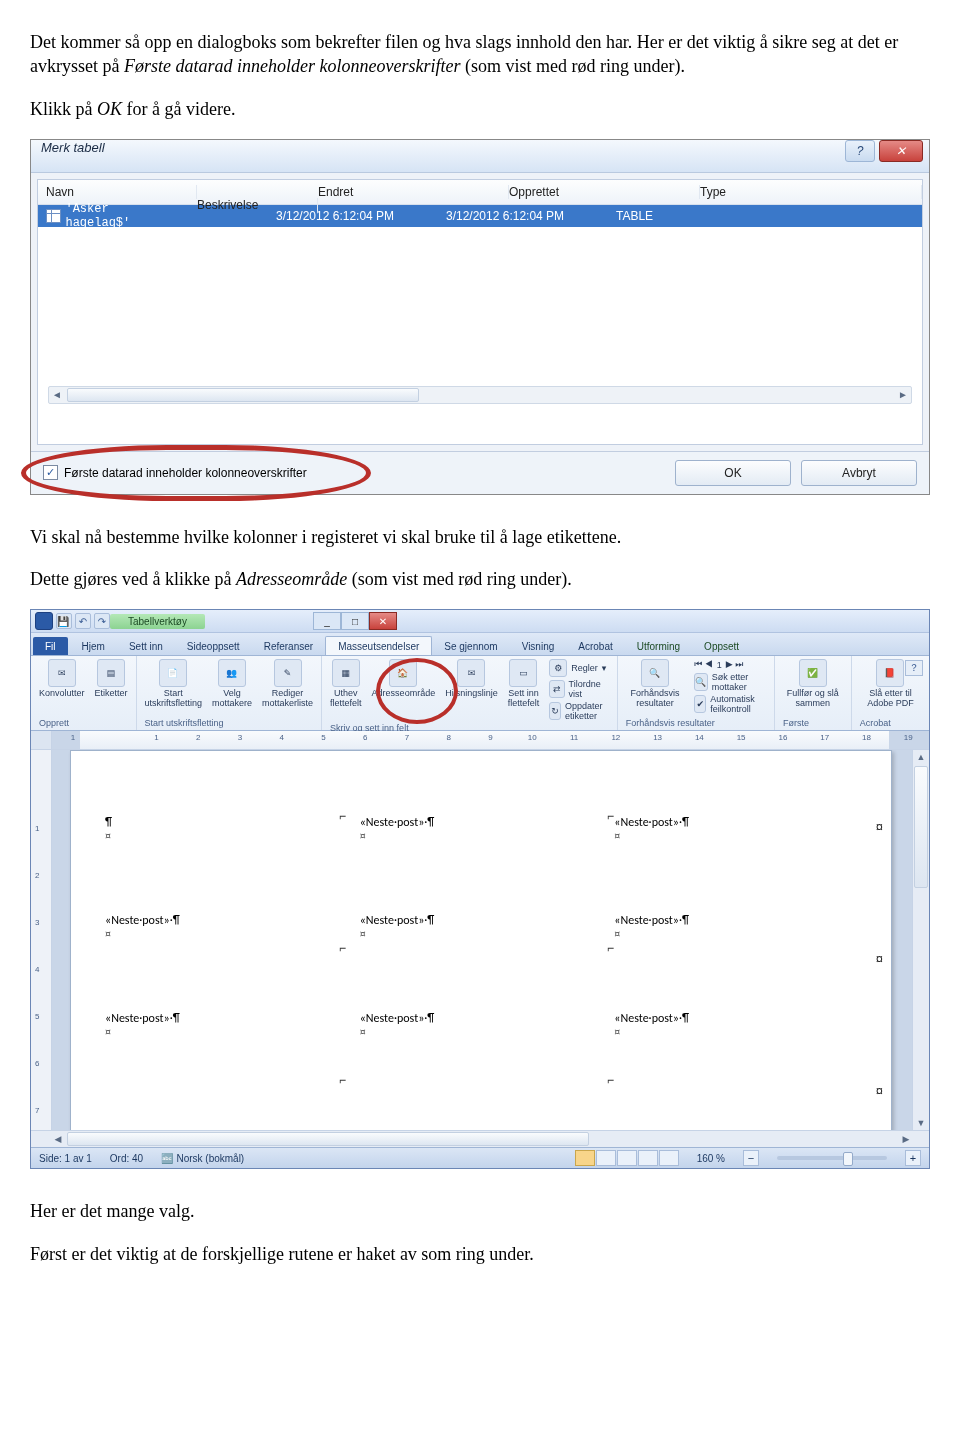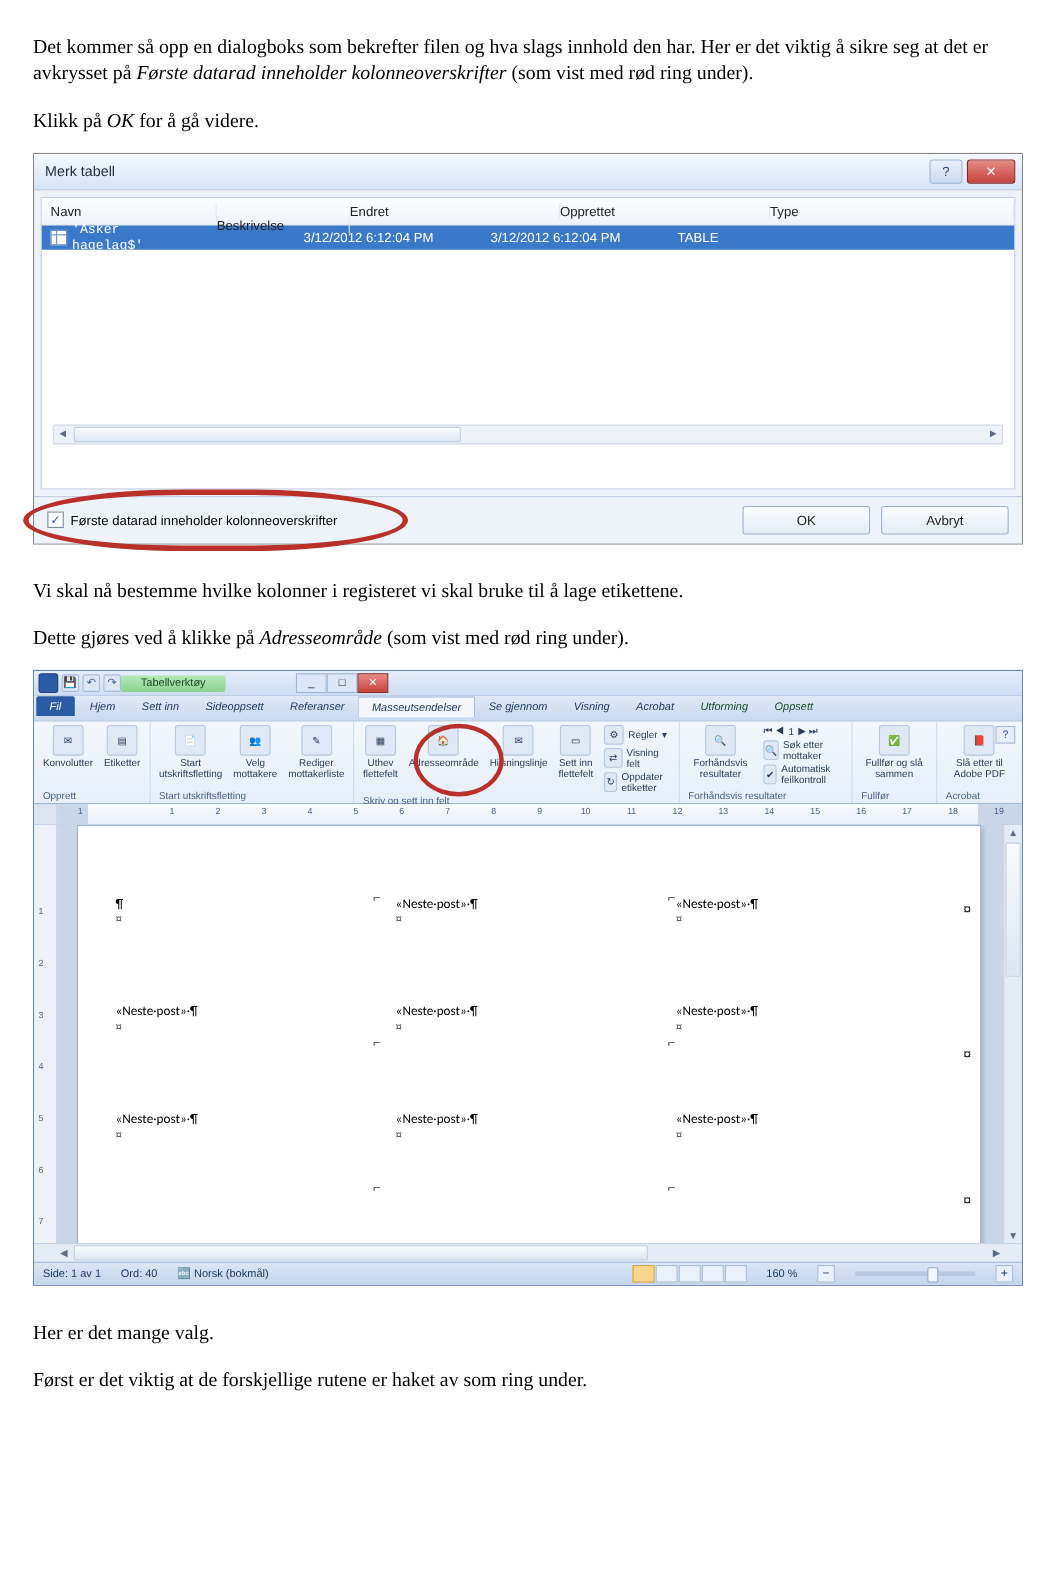--- a/index.html
+++ b/index.html
@@ -14,25 +14,26 @@
   }
   .para { margin: 10px 0 18px 0; line-height: 1.35; }
   .italic { font-style: italic; }
 
   
   .dlg-wrap { border: 1px solid #888; margin: 10px 0 30px 0; background:#eef2f8; }
   .dlg-titlebar {
     height: 32px;
     background: linear-gradient(#f4f8fd, #d6e4f5);
     border-bottom: 1px solid #b9c9df;
-    display: flex; align-items: center;
+    display: flex; 
     padding: 0 6px 0 10px;
     font-family: "Segoe UI", Tahoma, sans-serif;
     font-size: 13px;
     color: #1a2b45;
+    font-style: italic;
   }
   .dlg-titlebar .spacer { flex: 1; }
   .winbtn {
     width: 28px; height: 20px; margin-left: 4px;
     border-radius: 3px; display:flex; align-items:center; justify-content:center;
     font-size: 12px; font-family: Arial, sans-serif;
   }
   .winbtn.help { background: linear-gradient(#e9f1fb,#c9dbf0); border:1px solid #9db6d6; color:#2a4a7a;}
   .winbtn.close { background: linear-gradient(#e58a86,#c8423c); border:1px solid #8a2a24; color:#fff; width:42px;}
   .dlg-body {
@@ -89,30 +90,30 @@
   
   .word-wrap { border:1px solid #6b86b5; margin:10px 0 30px 0; font-family:"Segoe UI",Tahoma,sans-serif; font-size:10px; color:#222; }
   .word-top {
     height:22px; background:linear-gradient(#e5eefb,#cddcf2); display:flex; align-items:center; padding:0 4px;
     border-bottom:1px solid #b0c3e0;
   }
   .qat { display:flex; gap:3px; align-items:center;}
   .qat .orb { width:16px; height:16px; background:#2b5aa6; border-radius:3px; border:1px solid #1d4080; }
   .qat .qi { width:14px; height:14px; background:#dce7f5; border:1px solid #a9bdda; border-radius:2px; display:flex; align-items:center; justify-content:center; color:#3a5c94;}
   .wtitle { flex:1; text-align:center; color:#2a4264; font-size:11px; }
-  .tooltab { background:linear-gradient(#b4e8b7,#8cd391); color:#1c4a24; padding:2px 18px; border-radius:2px; font-size:10px; margin-right:64px;}
+  .tooltab { background:linear-gradient(#b4e8b7,#8cd391); color:#1c4a24; padding:2px 18px; border-radius:2px; font-size:10px; margin-right:108px;}
   .winctrls { display:flex; gap:0;}
   .winctrls .wc { width:26px; height:16px; border:1px solid #9db6d6; display:flex; align-items:center; justify-content:center; font-size:10px;}
   .winctrls .wc.min { background:#dbe7f6;}
   .winctrls .wc.max { background:#dbe7f6;}
   .winctrls .wc.cls { background:linear-gradient(#e58a86,#c8423c); color:#fff; border-color:#8a2a24;}
 
   .word-tabs {
-    height:22px; background:linear-gradient(#dfe9f7,#c9d9ef); display:flex; align-items:flex-start; padding-left:2px;
-    border-bottom:1px solid #9fb5d5; font-size:10px;font-style:italic;
+    height:22px; background:linear-gradient(#dfe9f7,#c9d9ef); display:flex; align-items:flex-end; padding-left:2px;
+    border-bottom:1px solid #9fb5d5; font-size:10px;
   }
   .wtab { padding:4px 12px 3px 12px; color:#1a365f; }
   .wtab.fil { background:#2b5aa6; color:#fff; border-radius:2px 2px 0 0; margin-right:2px;}
   .wtab.active { background:#f3f7fc; border:1px solid #9fb5d5; border-bottom:none; border-radius:2px 2px 0 0;}
   .wtab.ctx { color:#1c4a24; }
 
   .word-ribbon {
     height:74px; background:linear-gradient(#f3f7fc,#e6eef8);
     display:flex; border-bottom:1px solid #9fb5d5; position:relative;
   }
@@ -314,21 +315,21 @@
             <span>Hilsningslinje</span>
           </div>
         <div class="rbtn">
             <span class="ricon">▭</span>
             <span>Sett inn flettefelt</span>
           </div>
         <div class="ministack">
           <div class="mrow"><span class="ricon sm">⚙</span><span>Regler</span> ▾</div>
           <div class="mrow">
               <span class="ricon sm">⇄</span>
-              <span>Visning felt</span>
+              <span>Tilordne vist</span>
             </div>
           <div class="mrow">
               <span class="ricon sm">↻</span>
               <span>Oppdater etiketter</span>
             </div>
         </div>
       </div>
       <span class="redring2" style="left:54px;"></span>
       <div class="glabel">Skriv og sett inn felt</div>
     </div>
@@ -354,21 +355,21 @@
       <div class="glabel">Forhåndsvis resultater</div>
     </div>
 
     <div class="rgroup">
       <div class="items">
         <div class="rbtn">
             <span class="ricon">✅</span>
             <span>Fullfør og slå sammen</span>
           </div>
       </div>
-      <div class="glabel">Fullfør</div>
+      <div class="glabel">Første</div>
     </div>
 
     <div class="rgroup" style="border-right:none;">
       <div class="items">
         <div class="rbtn">
             <span class="ricon">📕</span>
             <span>Slå etter til Adobe PDF</span>
           </div>
       </div>
       <div class="glabel">Acrobat</div>

